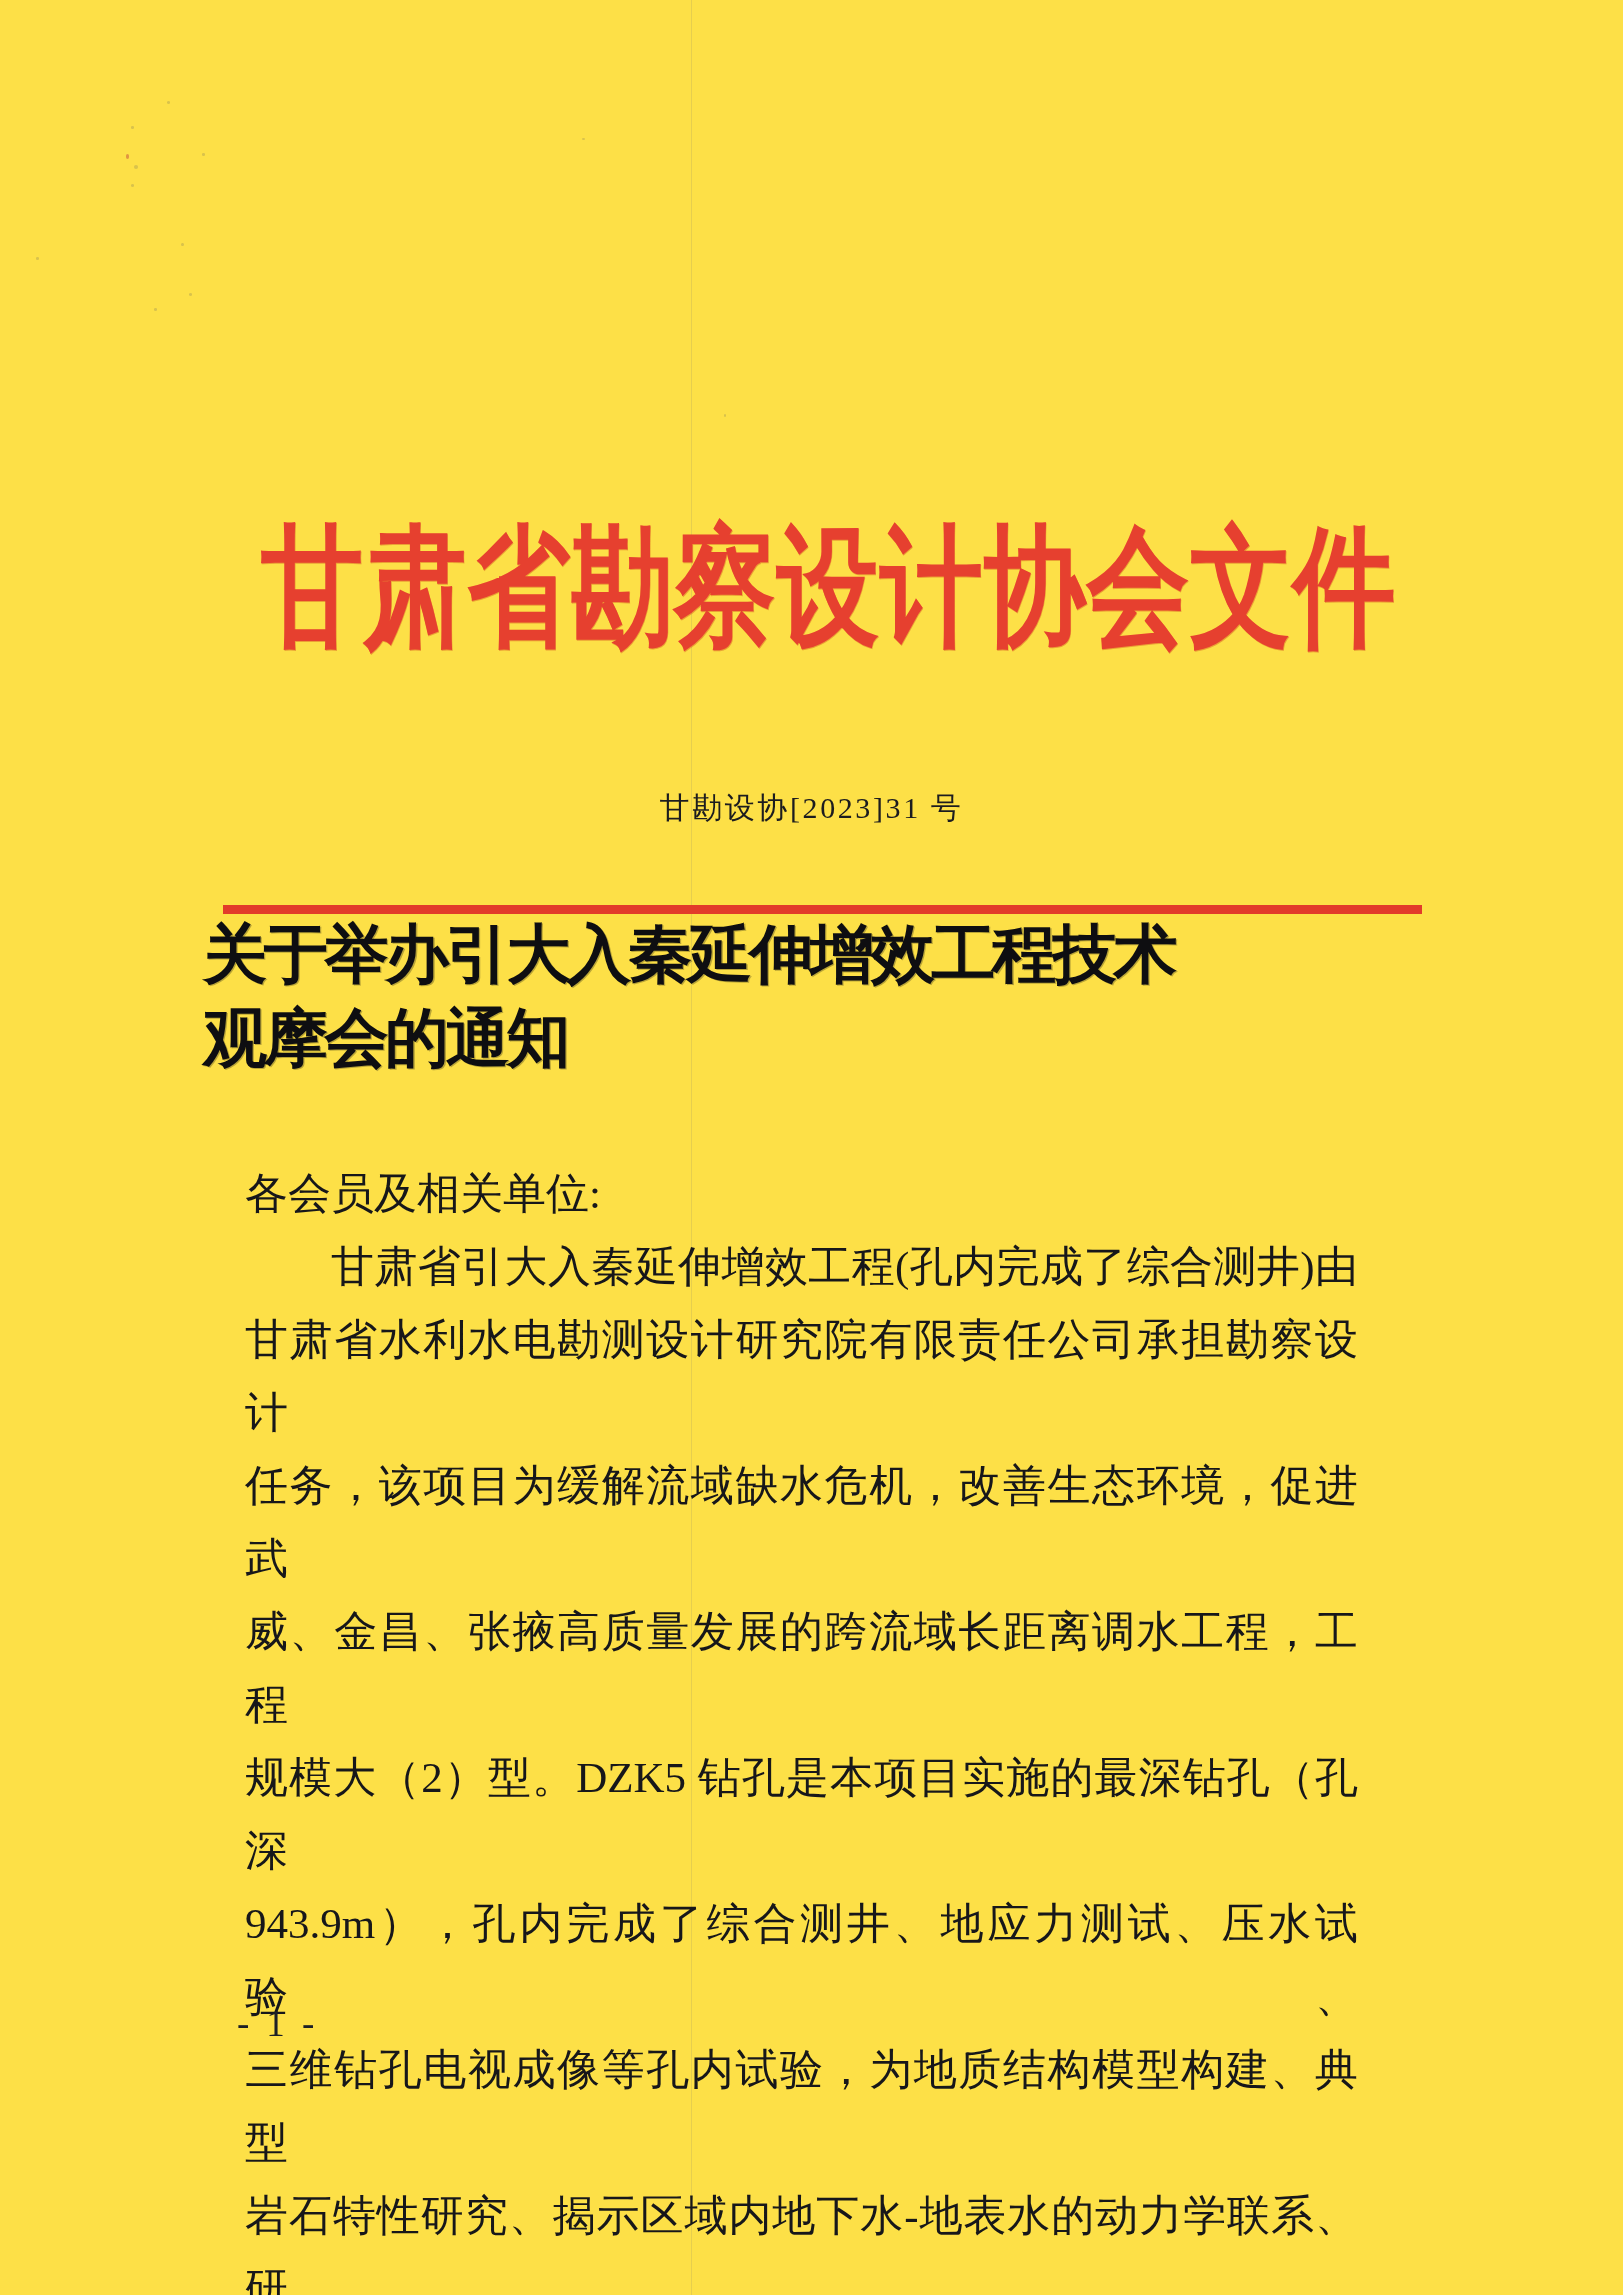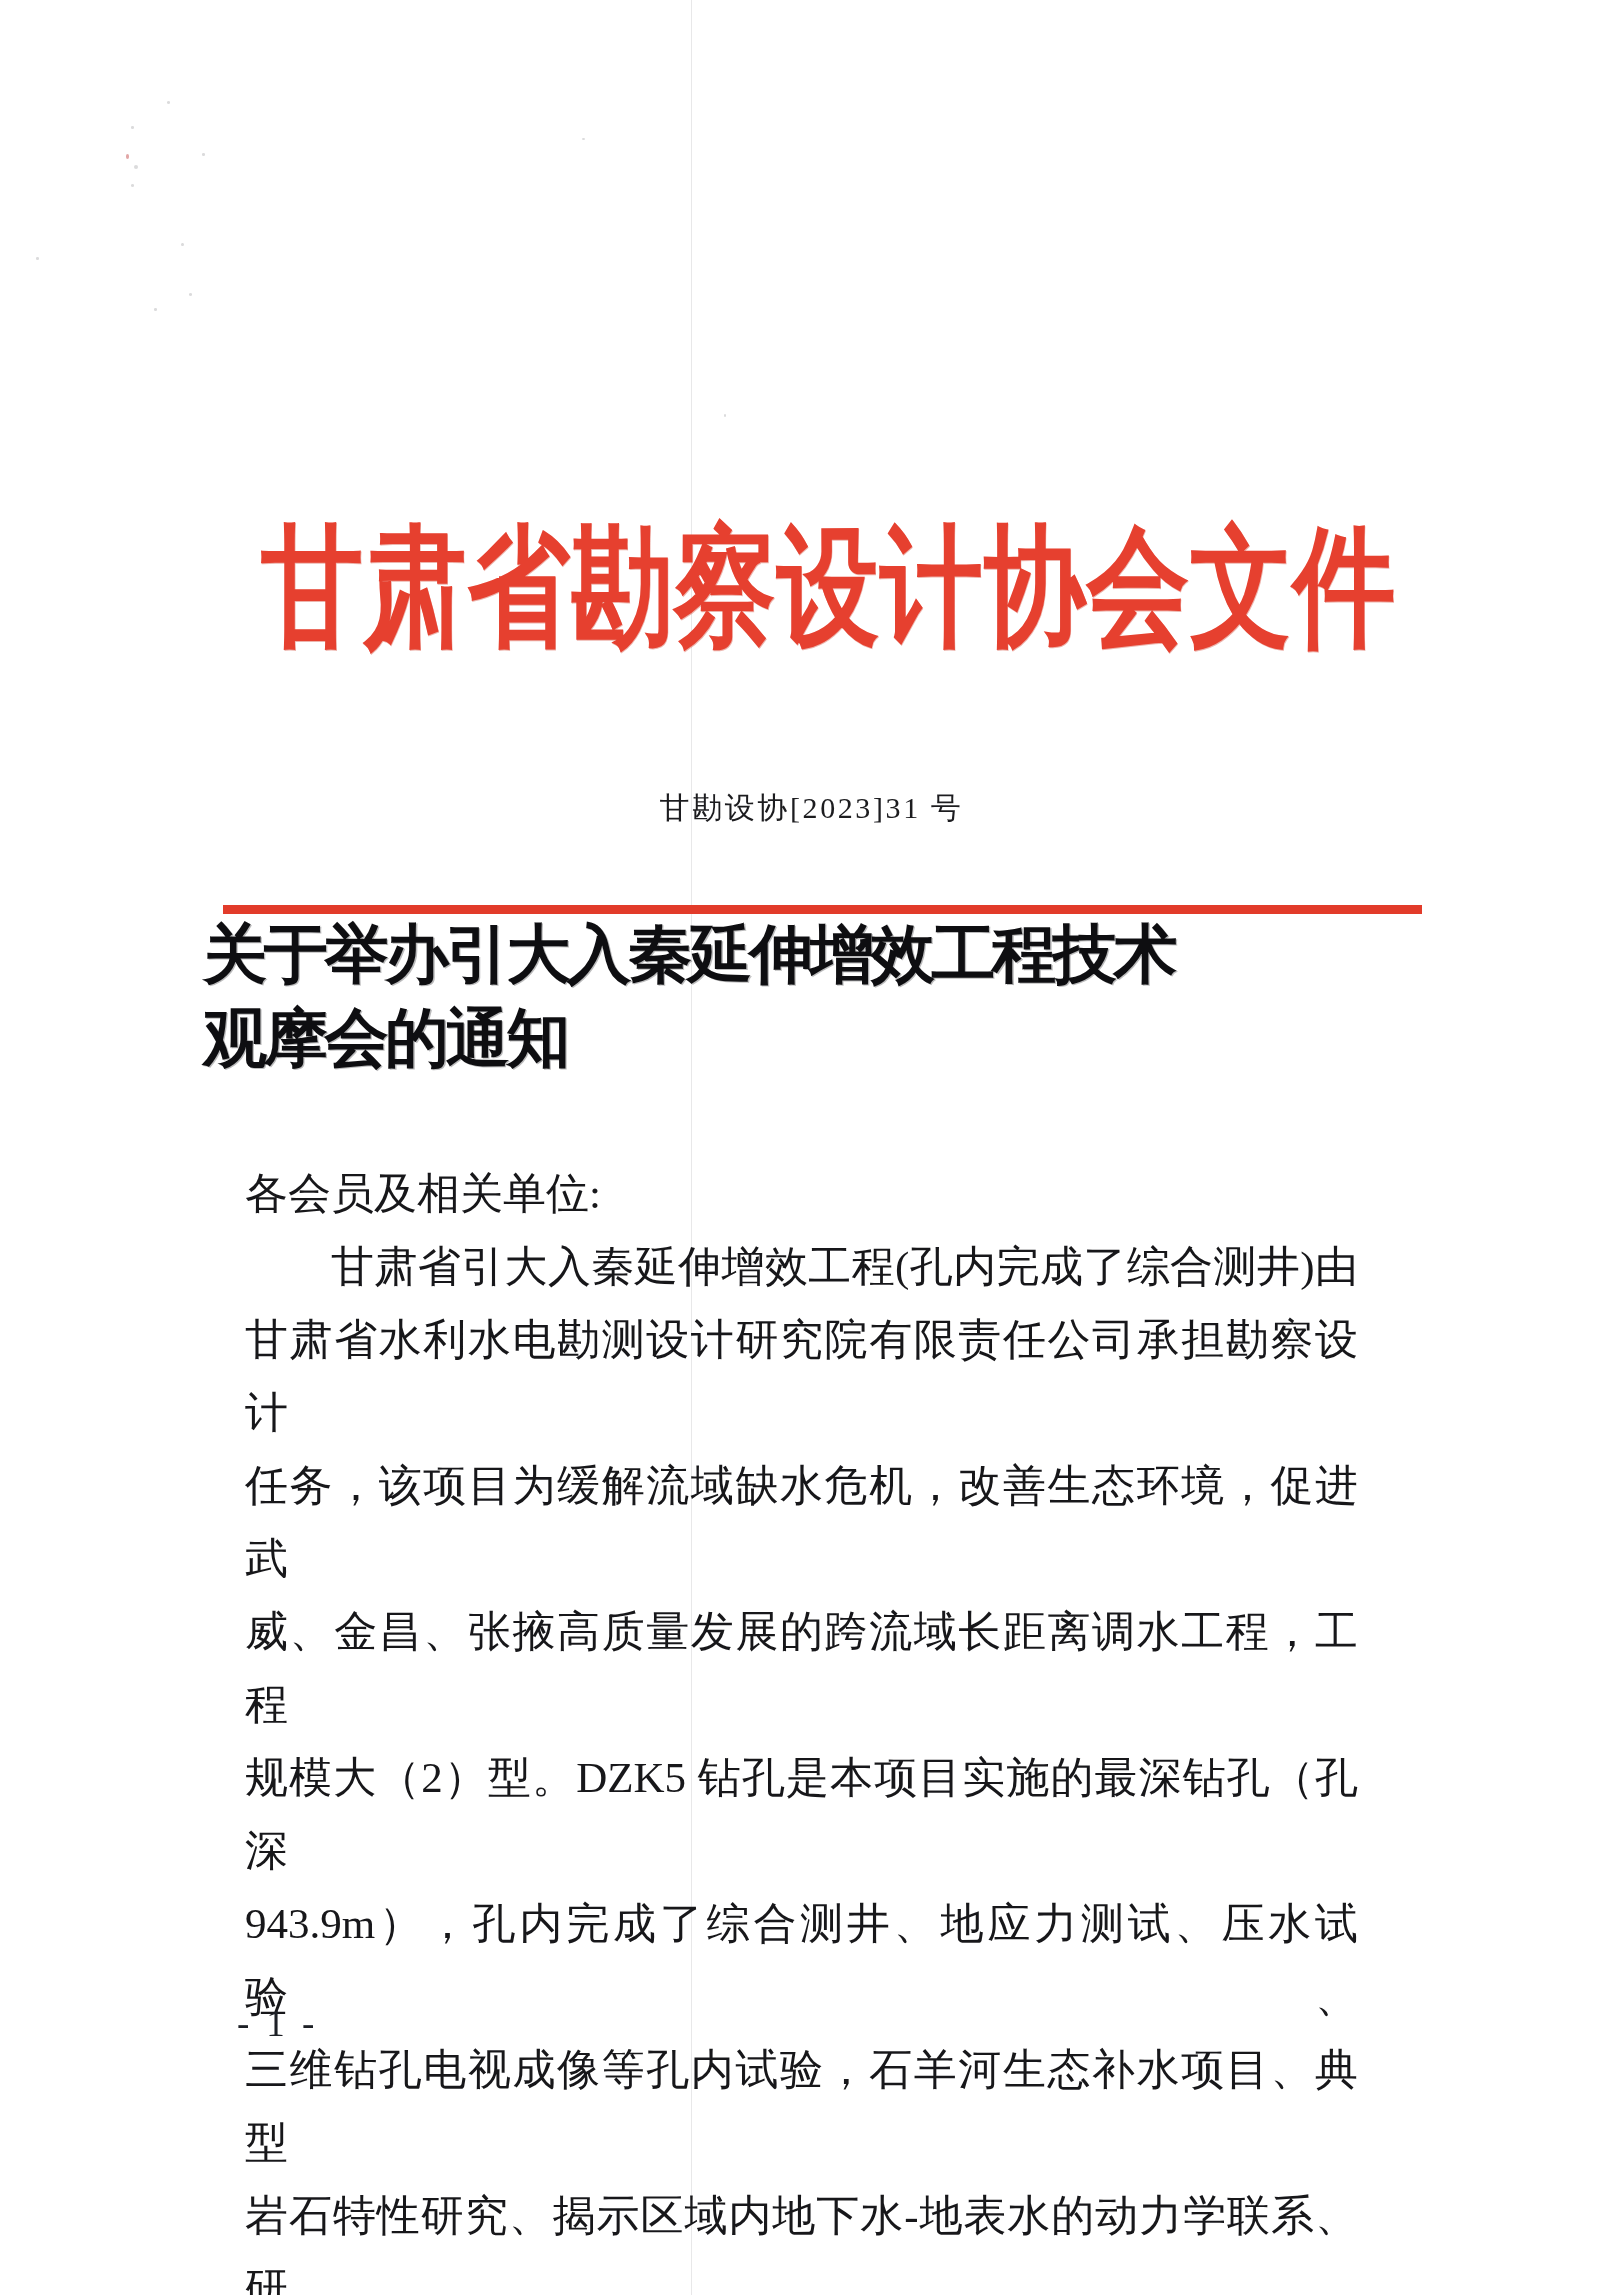--- a/index.html
+++ b/index.html
@@ -1,19 +1,19 @@
 <!DOCTYPE html>
 <html style="font-size:10.5px"><head>
 <meta charset="utf-8">
 <style>
   html,body{margin:0;padding:0;background:#e9e9e9;}
   .page{
     position:relative;
     width:1623px;height:2295px;
-    background:#ffffff;
+    background:#fde047;
     overflow:hidden;
     font-family:"Liberation Serif","DejaVu Serif",serif;
     color:#17171a;
   }
   
   .fold{
     position:absolute;top:0;height:100%;width:1.3px;
     background:rgba(110,110,118,0.16);
   }
   .speck{position:absolute;border-radius:50%;background:rgba(90,90,95,0.22);}
@@ -103,21 +103,21 @@
 
   <div class="body">
     <div class="salutation">各会员及相关单位:</div>
     <div>
         <div class="bline just ind">甘肃省引大入秦延伸增效工程(孔内完成了综合测井)由</div>
         <div class="bline just">甘肃省水利水电勘测设计研究院有限责任公司承担勘察设计</div>
         <div class="bline just">任务，该项目为缓解流域缺水危机，改善生态环境，促进武</div>
         <div class="bline just">威、金昌、张掖高质量发展的跨流域长距离调水工程，工程</div>
         <div class="bline just">规模大（2）型。DZK5 钻孔是本项目实施的最深钻孔（孔深</div>
         <div class="bline just">943.9m），孔内完成了综合测井、地应力测试、压水试验、</div>
-        <div class="bline just">三维钻孔电视成像等孔内试验，石羊河生态补水项目、典型</div>
+        <div class="bline just">三维钻孔电视成像等孔内试验，为地质结构模型构建、典型</div>
         <div class="bline just">岩石特性研究、揭示区域内地下水-地表水的动力学联系、研</div>
       </div>
   </div>
 
   <div class="pagenum">- 1 -</div>
 
 </div>
 
 
 </body></html>

